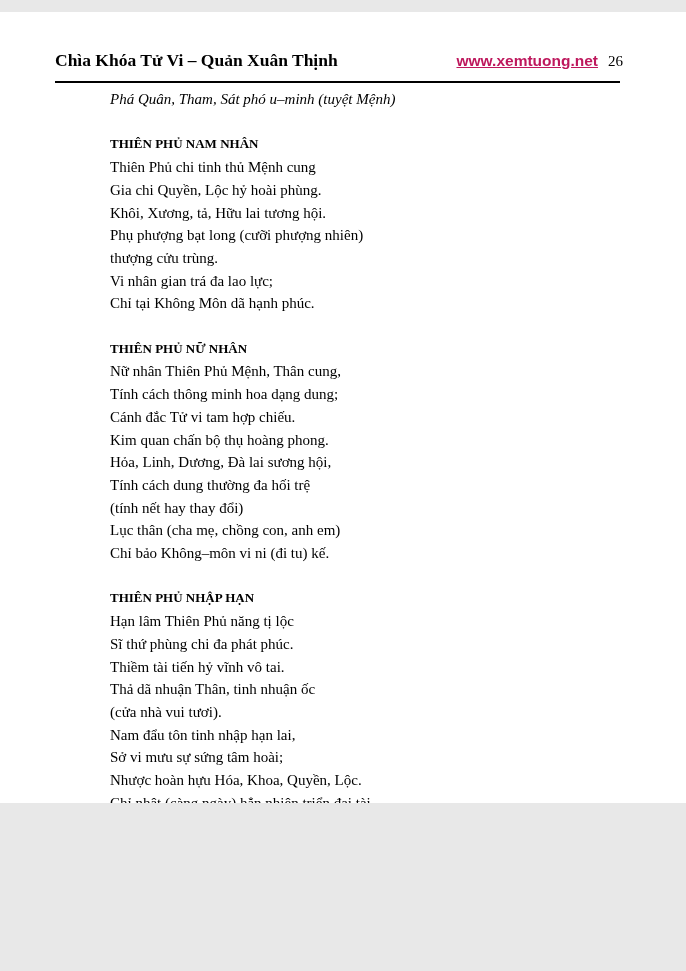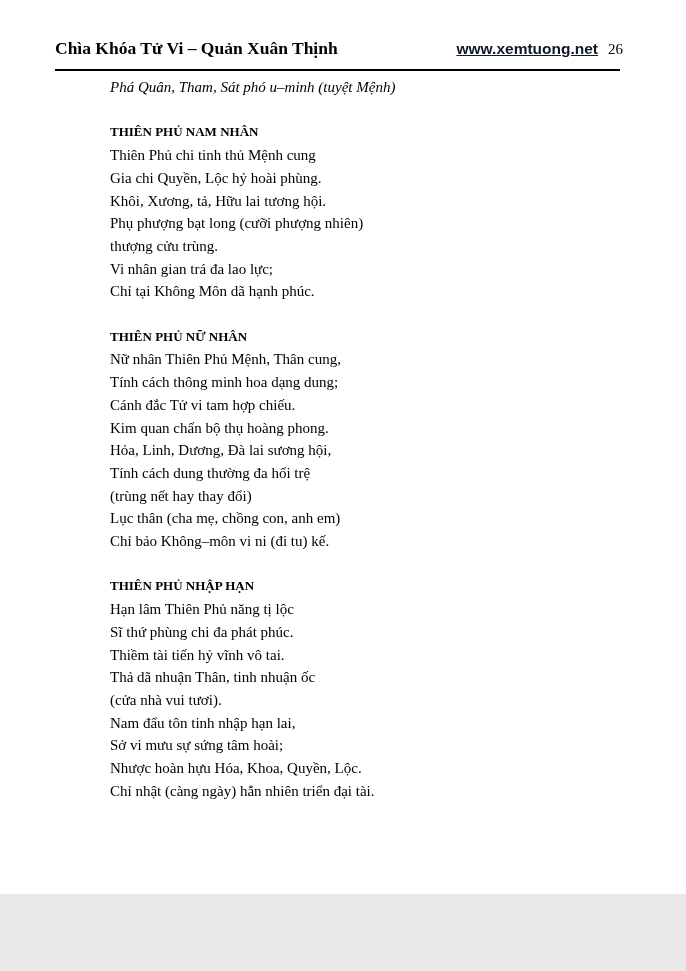--- a/index.html
+++ b/index.html
@@ -3,22 +3,22 @@
 <meta charset="utf-8">
 <style>
   html, body {
     margin: 0;
     padding: 0;
     background: #e8e8e8;
   }
   .page {
     position: relative;
     width: 686px;
-    height: 894px;
-    margin: 0 auto;
+    height: 791px;
+    margin: 12px auto;
     background: #ffffff;
     font-family: "Liberation Serif", serif;
     color: #000000;
     overflow: hidden;
   }
   .header {
     position: absolute;
     left: 55px;
     top: 38px;
     width: 568px;
@@ -77,21 +77,21 @@
     font-style: italic;
   }
 </style>
 </head>
 <body>
 
 <div class="page">
 
   <div class="header">
     <span class="doc-title">Chìa Khóa Tử Vi – Quản Xuân Thịnh</span>
-    <a class="site-link" href="#" style="color: #0f172a; text-decoration: underline;">www.xemtuong.net</a>
+    <a class="site-link" href="#" style="color: #be185d; text-decoration: underline;">www.xemtuong.net</a>
     <span class="page-number">26</span>
   </div>
 
   <div class="header-rule"></div>
 
   <div class="content">
     <p class="intro-line">Phá Quân, Tham, Sát phó u–minh  (tuyệt Mệnh)</p>
     <div id="sections">
         <section>
           <h2 class="verse-heading">THIÊN PHỦ NAM NHÂN</h2>
@@ -104,21 +104,21 @@
           <p class="verse-line">Chỉ tại Không Môn dã hạnh phúc.</p>
         </section>
         <section>
           <h2 class="verse-heading">THIÊN PHỦ NỮ NHÂN</h2>
           <p class="verse-line">Nữ nhân Thiên Phủ Mệnh, Thân cung,</p>
           <p class="verse-line">Tính cách thông minh hoa dạng dung;</p>
           <p class="verse-line">Cánh đắc Tử vi tam hợp chiếu.</p>
           <p class="verse-line">Kim quan chấn bộ thụ hoàng phong.</p>
           <p class="verse-line">Hỏa, Linh, Dương, Đà lai sương hội,</p>
           <p class="verse-line">Tính cách dung thường đa hối trệ</p>
-          <p class="verse-line">(trùng nết hay thay đổi)</p>
+          <p class="verse-line">(tính nết hay thay đổi)</p>
           <p class="verse-line">Lục thân (cha mẹ, chồng con, anh em)</p>
           <p class="verse-line">Chỉ bảo Không–môn vi ni (đi tu) kế.</p>
         </section>
         <section>
           <h2 class="verse-heading">THIÊN PHỦ NHẬP HẠN</h2>
           <p class="verse-line">Hạn lâm Thiên Phủ năng tị lộc</p>
           <p class="verse-line">Sĩ thứ phùng chi đa phát phúc.</p>
           <p class="verse-line">Thiềm tài tiến hỷ vĩnh vô tai.</p>
           <p class="verse-line">Thả dã nhuận Thân, tinh nhuận ốc</p>
           <p class="verse-line">(cửa nhà vui tươi).</p>

